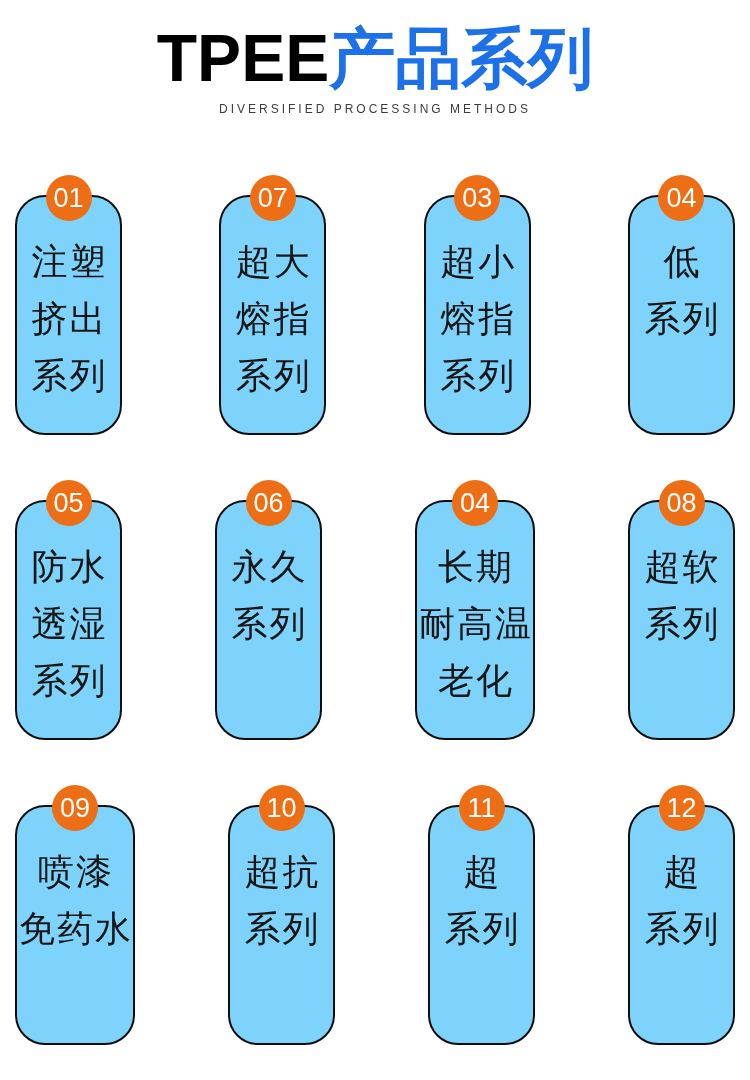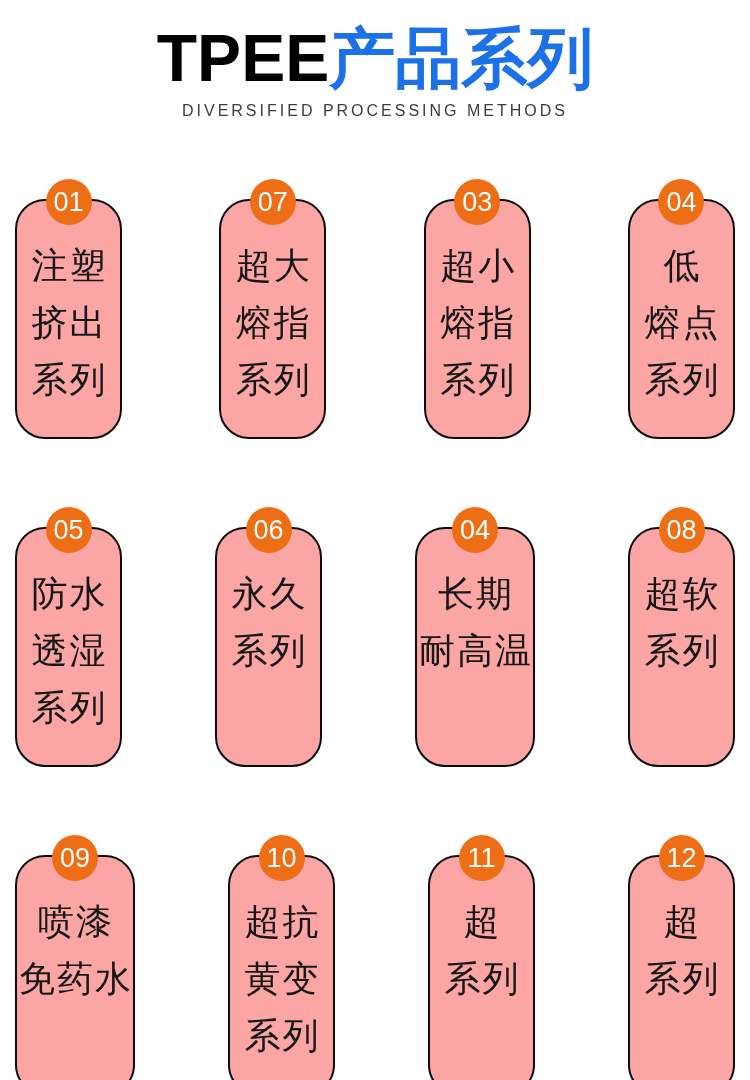--- a/index.html
+++ b/index.html
@@ -26,50 +26,50 @@
     font-size: 66px;
     line-height: 72px;
     font-weight: 900;
     letter-spacing: 0;
     white-space: nowrap;
   }
   .t-en { color: #000000; }
   .t-cn { color: var(--brand-blue, #1C71E8); }
   .subtitle {
     margin-top: 8px;
-    font-size: 16px;
+    font-size: 12px;
     letter-spacing: 3px;
     color: #3c3c3c;
     font-weight: 400;
     white-space: nowrap;
   }
   
   .grid { width: 750px; }
   .row {
     display: flex;
     justify-content: space-between;
     align-items: flex-start;
     padding: 0 15px;
     height: 260px;
-    margin-top: 68px;
+    margin-top: 45px;
   }
   .row.first { margin-top: 59px; }
   .card-wrap {
     position: relative;
     padding-top: 20px;
     flex: 0 0 auto;
   }
   .card {
     box-sizing: border-box;
     min-width: 107px;
     max-width: 126px;
     height: 240px;
     border: 2.5px solid #0d0d0d;
     border-radius: 30px;
-    background: #fca5a5;
+    background: #7dd3fc;
     padding-top: 36px;
     display: flex;
     flex-direction: column;
     align-items: center;
     overflow: visible;
   }
   .line {
     flex: 0 0 auto;
     line-height: 57px;
     font-size: 36px;
@@ -132,21 +132,20 @@
             <div class="line">超小</div>
             <div class="line">熔指</div>
             <div class="line">系列</div>
           </div>
   </div>
 
   <div class="card-wrap">
     <div class="badge">04</div>
     <div class="card">
             <div class="line">低</div>
-            <div class="line">熔点</div>
             <div class="line">系列</div>
           </div>
   </div>
 </div>
       <div class="row">
   <div class="card-wrap">
     <div class="badge">05</div>
     <div class="card">
             <div class="line">防水</div>
             <div class="line">透湿</div>
@@ -160,20 +159,21 @@
             <div class="line">永久</div>
             <div class="line">系列</div>
           </div>
   </div>
 
   <div class="card-wrap">
     <div class="badge">04</div>
     <div class="card">
             <div class="line">长期</div>
             <div class="line">耐高温</div>
+            <div class="line">老化</div>
           </div>
   </div>
 
   <div class="card-wrap">
     <div class="badge">08</div>
     <div class="card">
             <div class="line">超软</div>
             <div class="line">系列</div>
           </div>
   </div>
@@ -184,21 +184,20 @@
     <div class="card">
             <div class="line">喷漆</div>
             <div class="line">免药水</div>
           </div>
   </div>
 
   <div class="card-wrap">
     <div class="badge">10</div>
     <div class="card">
             <div class="line">超抗</div>
-            <div class="line">黄变</div>
             <div class="line">系列</div>
           </div>
   </div>
 
   <div class="card-wrap">
     <div class="badge">11</div>
     <div class="card">
             <div class="line">超</div>
             <div class="line">系列</div>
           </div>

